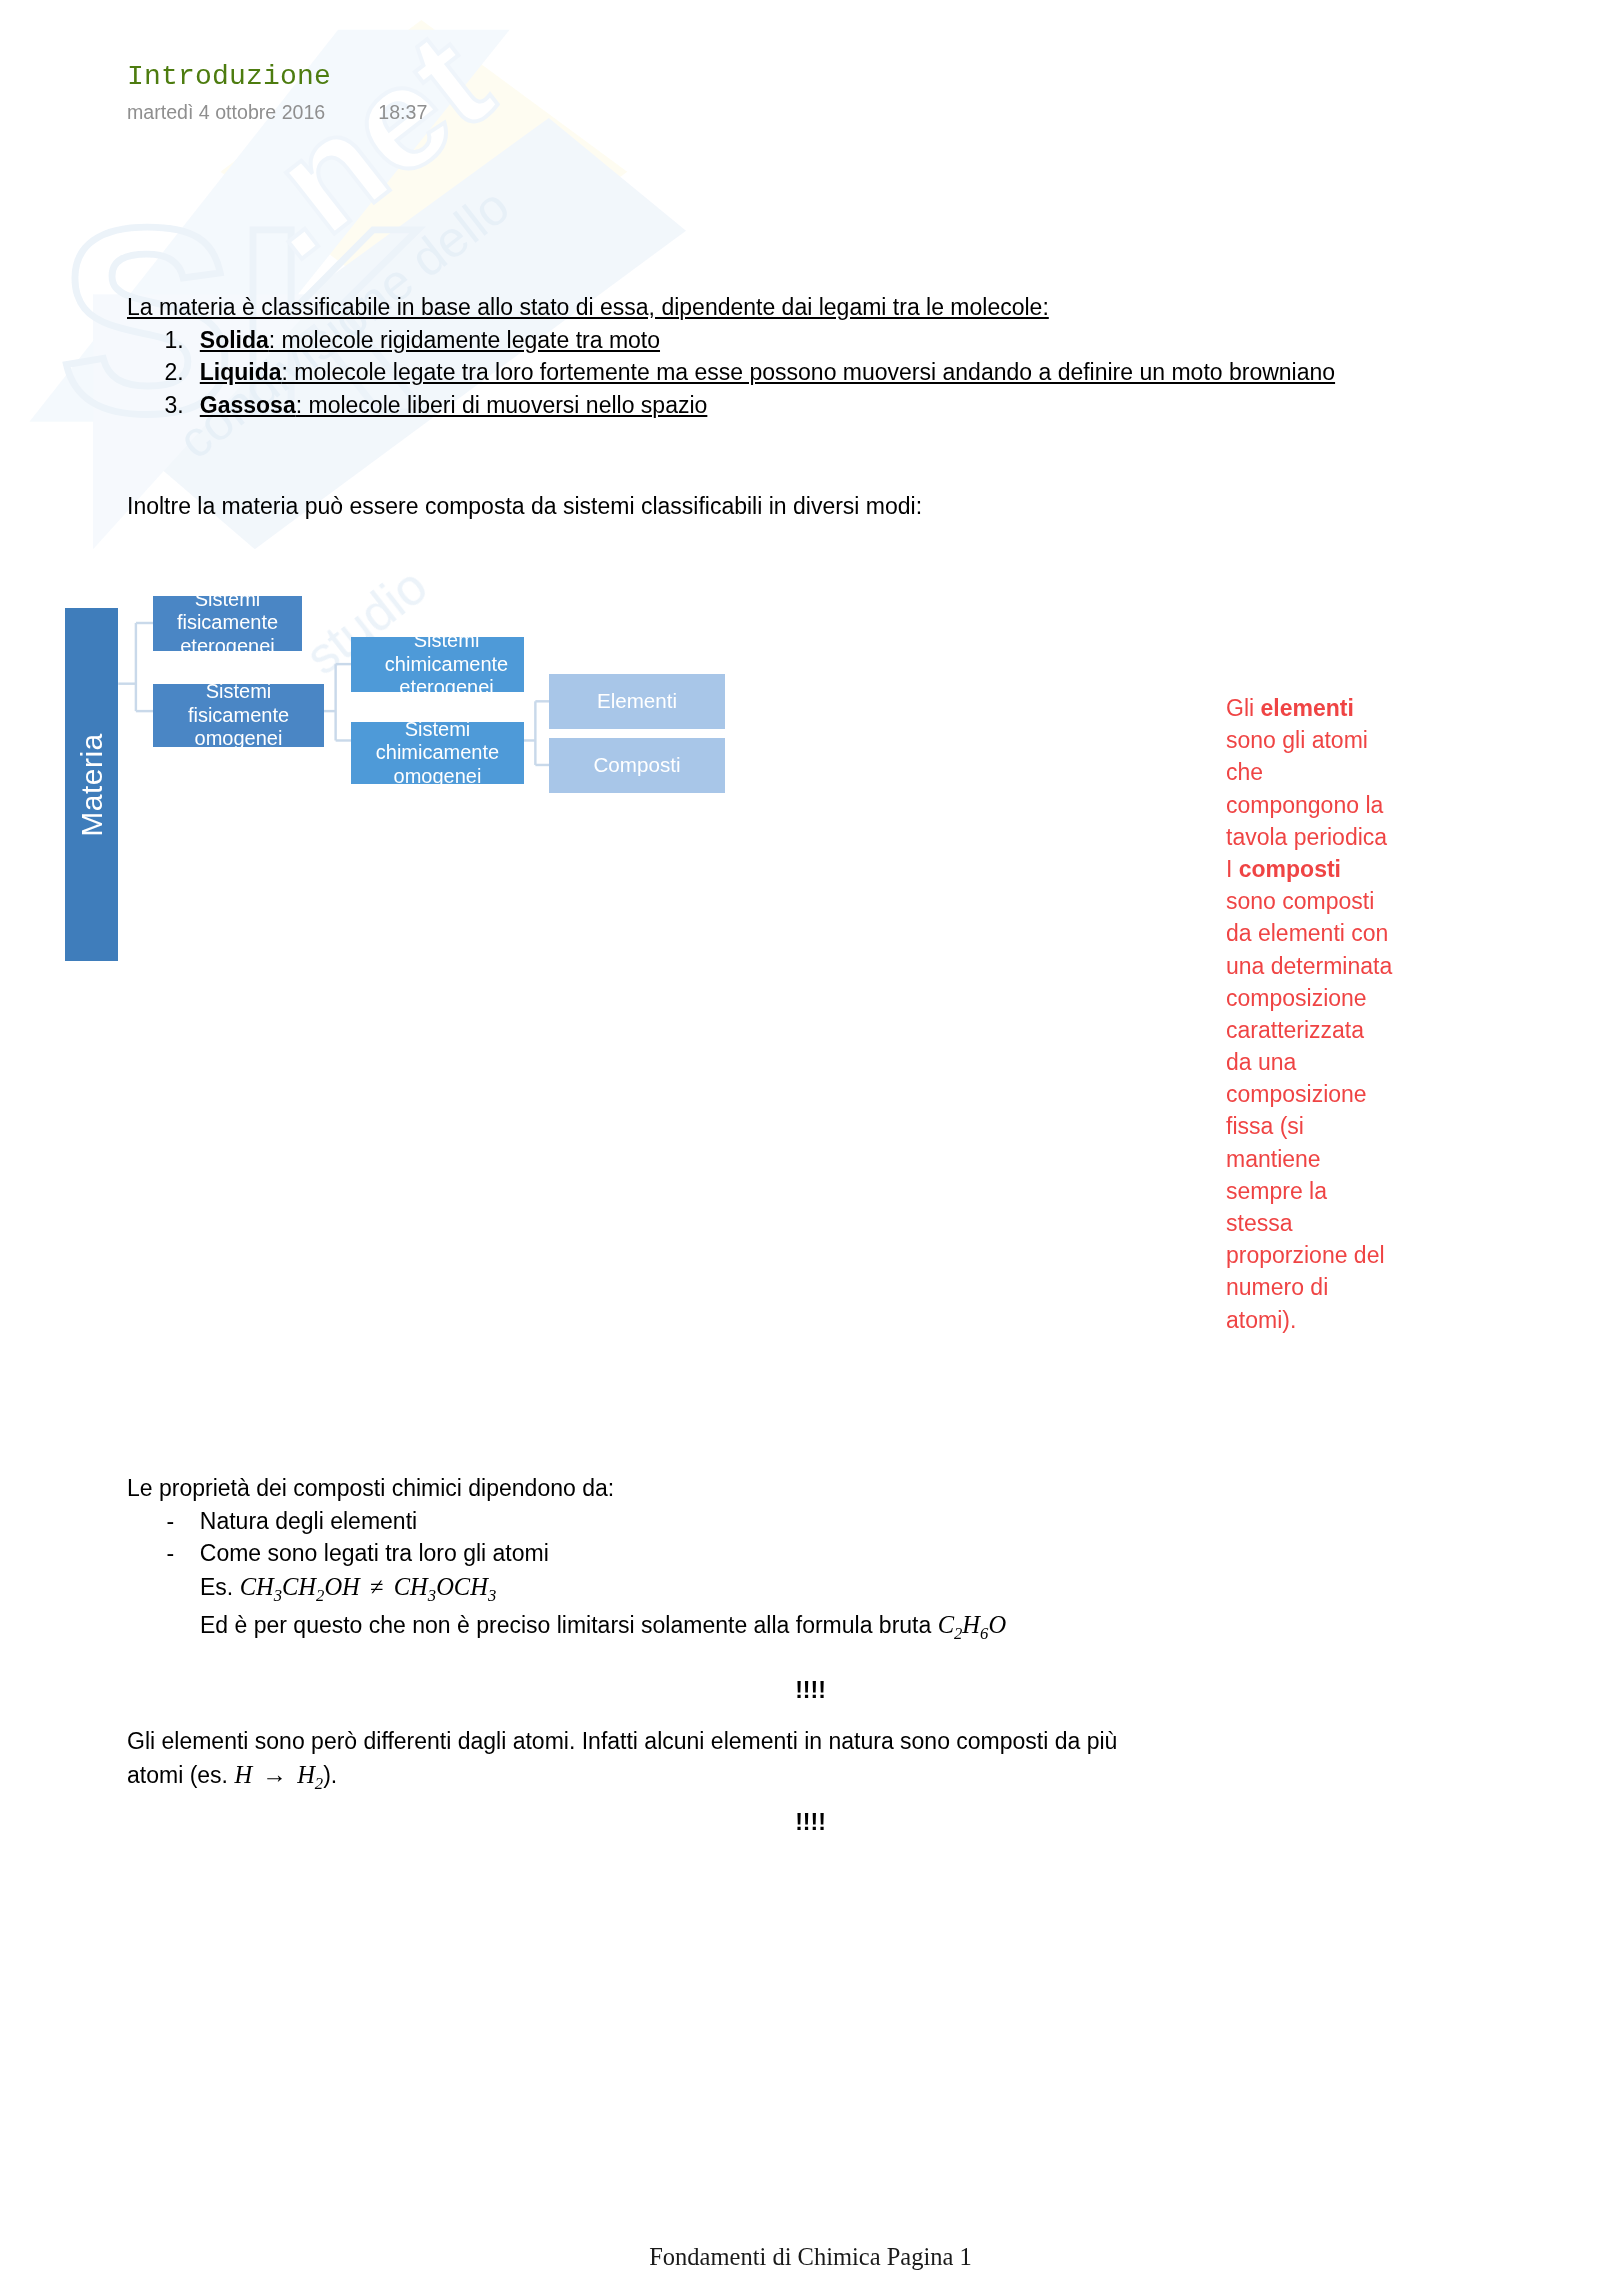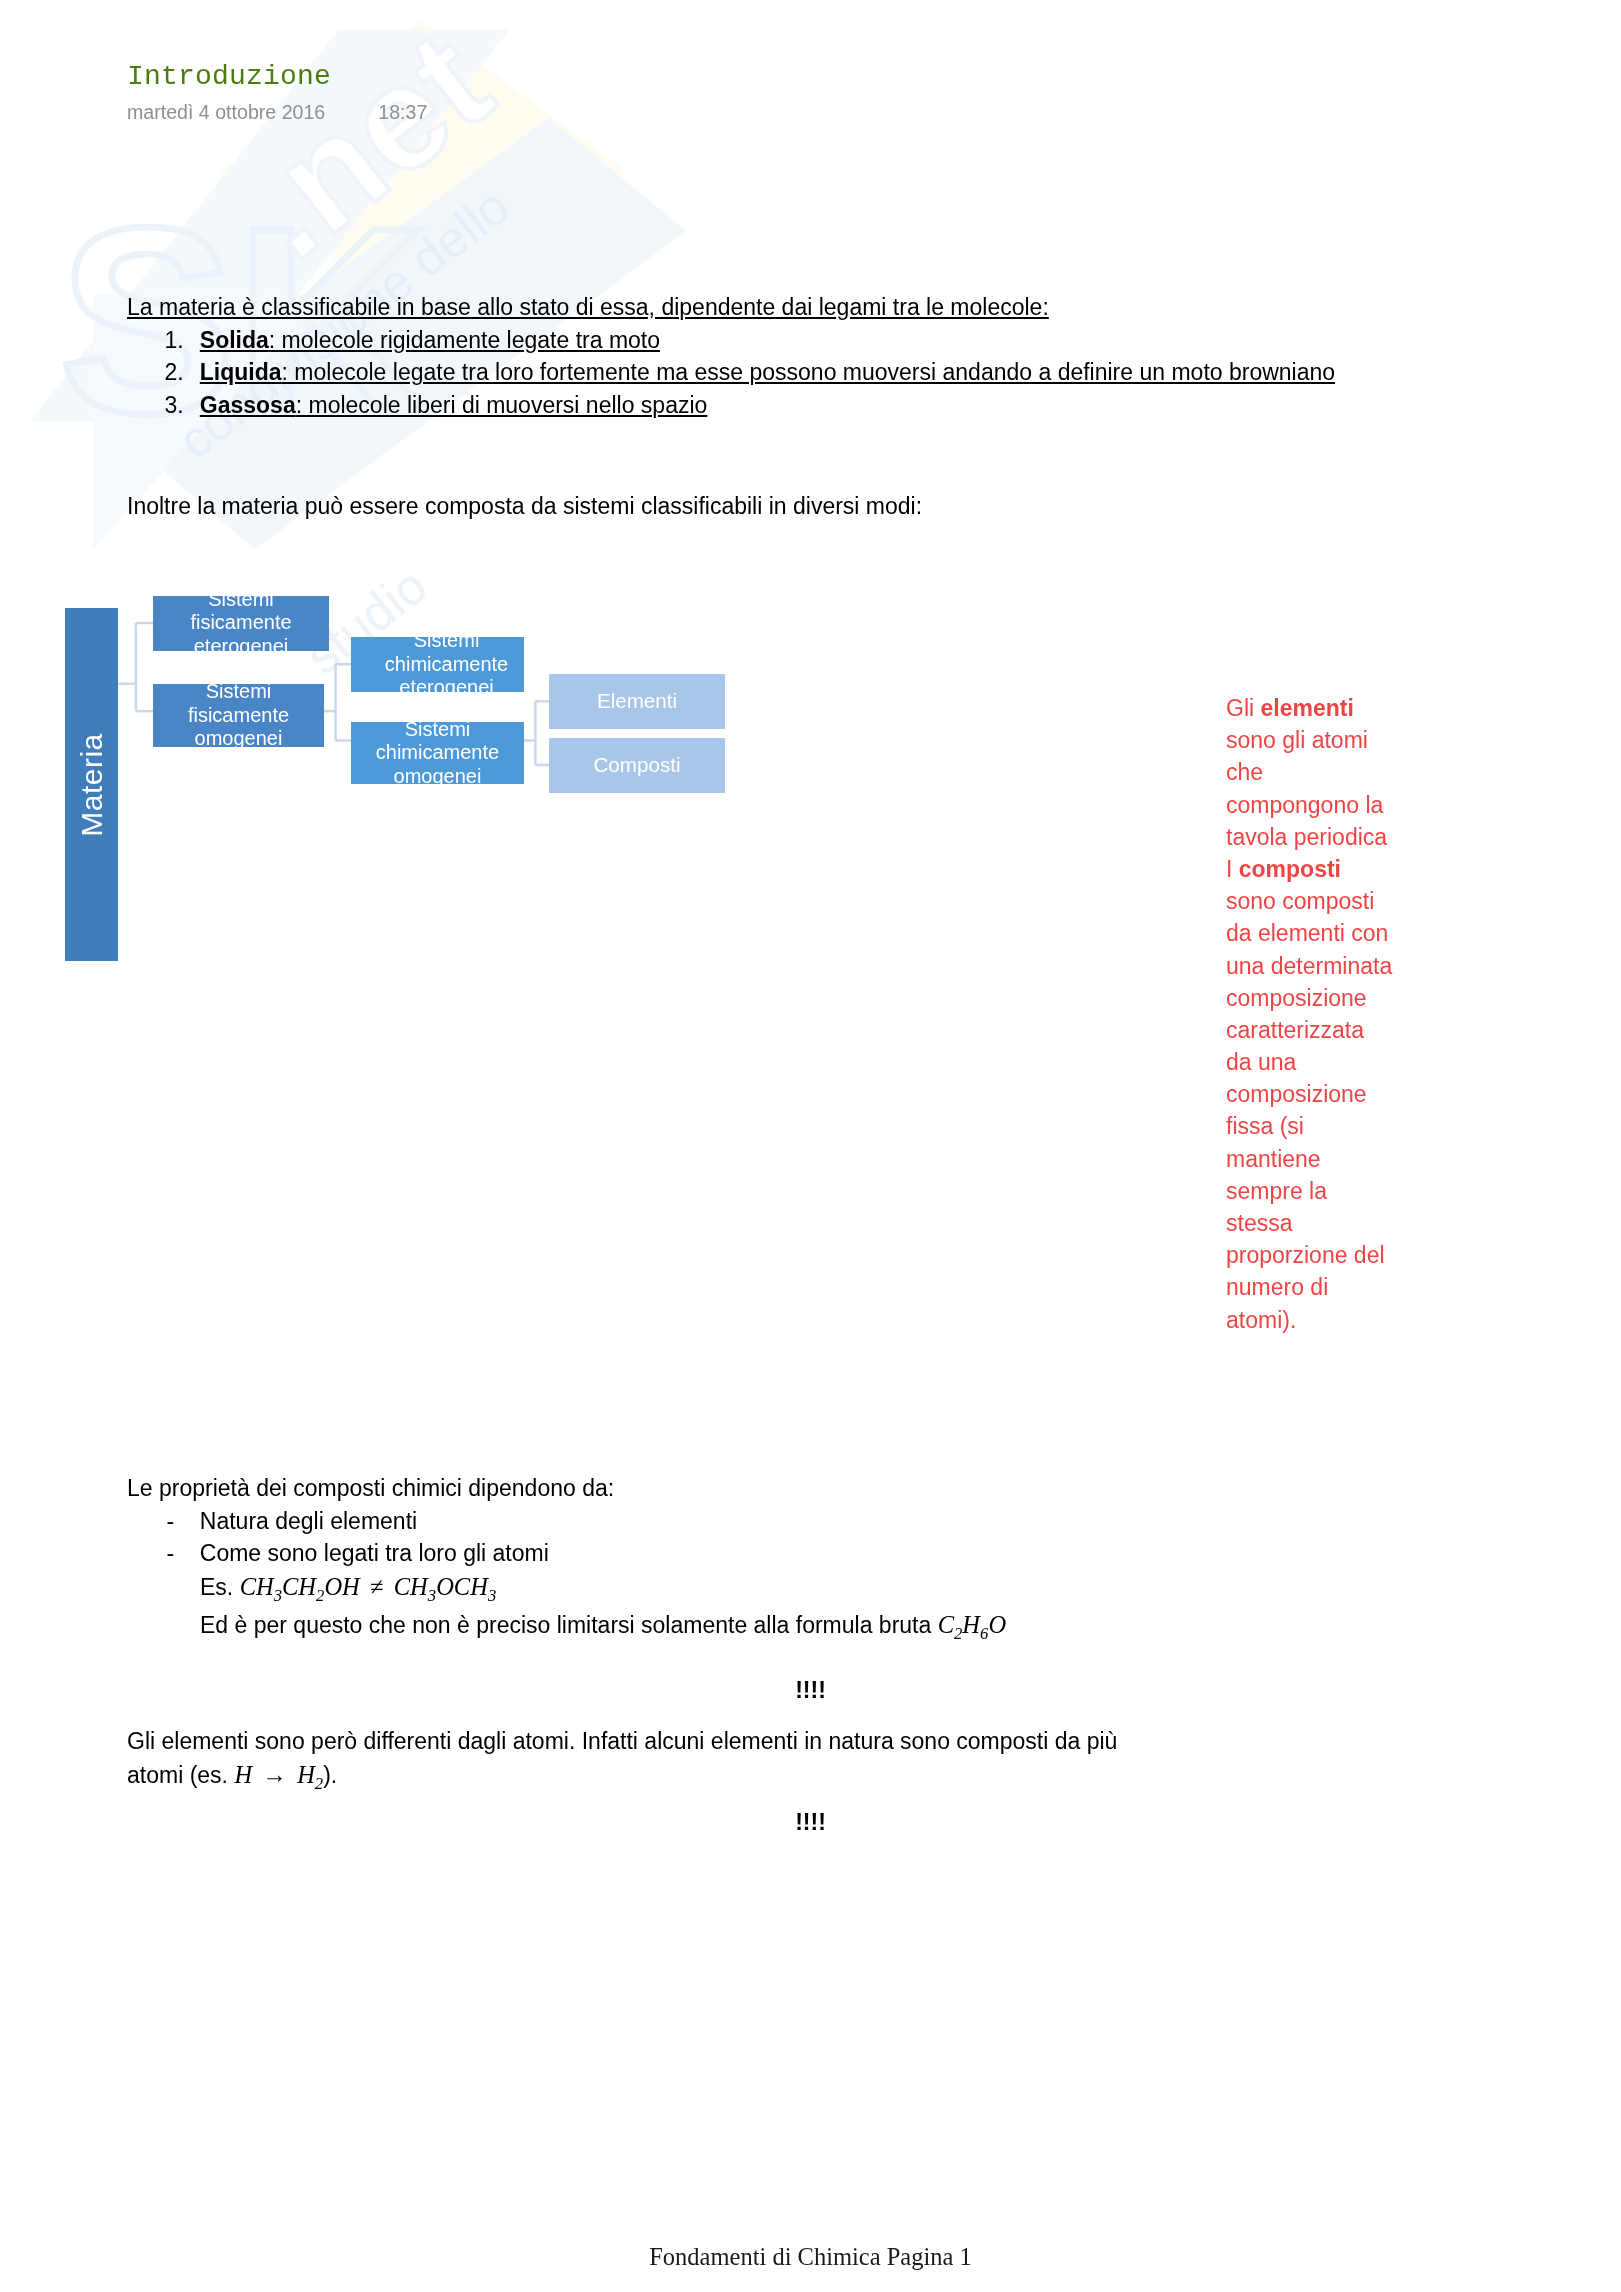--- a/index.html
+++ b/index.html
@@ -129,21 +129,21 @@
     color: #ffffff;
     font-size: 20px;
     line-height: 1.18;
     padding: 3.9px 5.9px;
     box-sizing: border-box;
   }
   .lvl1 { background: #4a86c5; }
   .lvl2 { background: #4e9ad8; }
   .lvl3 { background: #a8c6e8; font-size: 20.6px; }
 
-  .n-fis-et  { left: 88px;  top: 19.6px;  width: 176px; height: 55px; }
+  .n-fis-et  { left: 88px;  top: 19.6px;  width: 149px; height: 55px; }
   .n-fis-om  { left: 88px;  top: 108px; width: 171px; height: 63px; }
   .n-chi-et  { left: 286px; top: 61px;  width: 173px; height: 55px; padding-left: 24px; }
   .n-chi-om  { left: 286px; top: 146px; width: 173px; height: 62px; }
   .n-elem    { left: 484px; top: 98px; width: 176px; height: 55px; }
   .n-comp    { left: 484px; top: 162px; width: 176px; height: 55px; }
 
   .connectors {
     position: absolute;
     left: 0; top: 0;
     width: 1068px; height: 421px;

